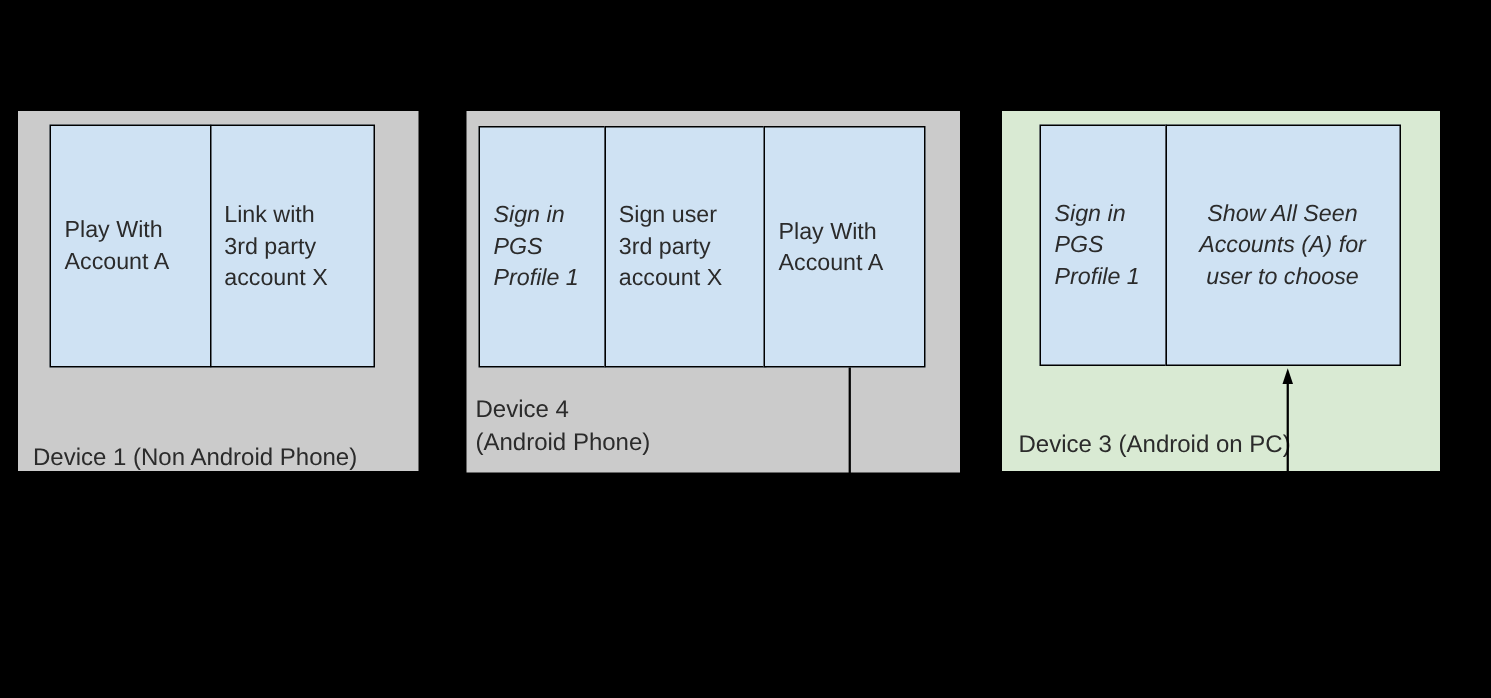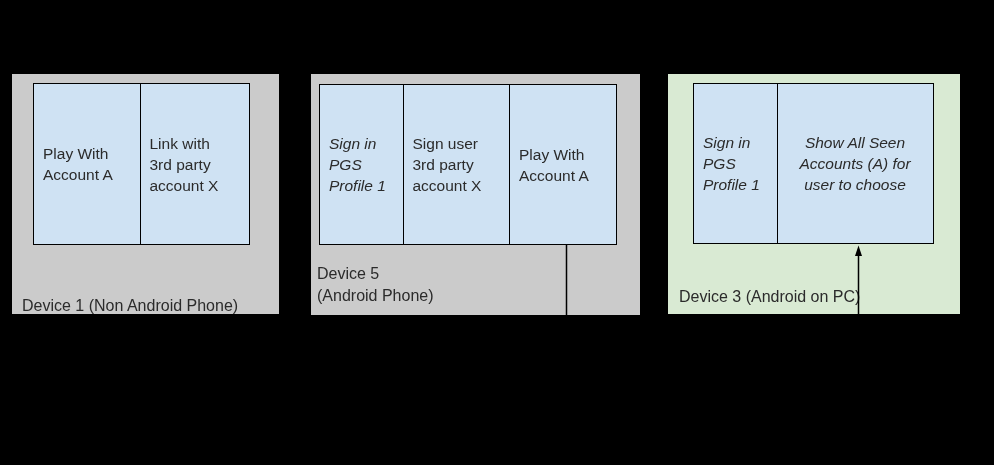--- a/index.html
+++ b/index.html
@@ -108,21 +108,21 @@
       <div class="step w108">
         <div class="step-text">Sign user
 3rd party
 account X</div>
       </div>
       <div class="step w108">
         <div class="step-text">Play With
 Account A</div>
       </div>
     </div>
-    <div class="device-label">Device 5
+    <div class="device-label">Device 4
 (Android Phone)</div>
   </div>
 
   <div class="device" id="device-3">
     <div class="steps-row">
       <div class="step w85">
         <div class="step-text">Sign in
 PGS
 Profile 1</div>
       </div>

